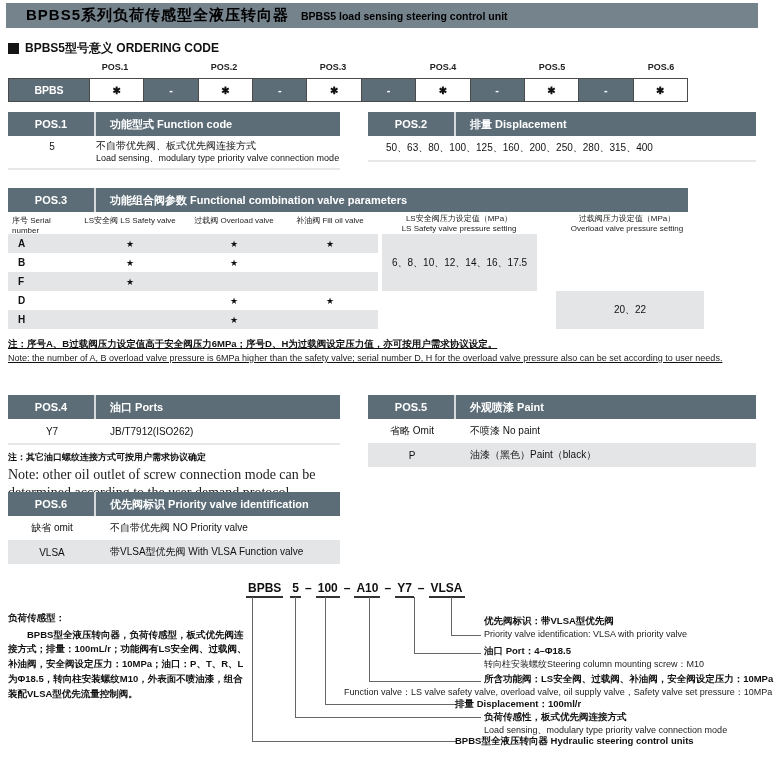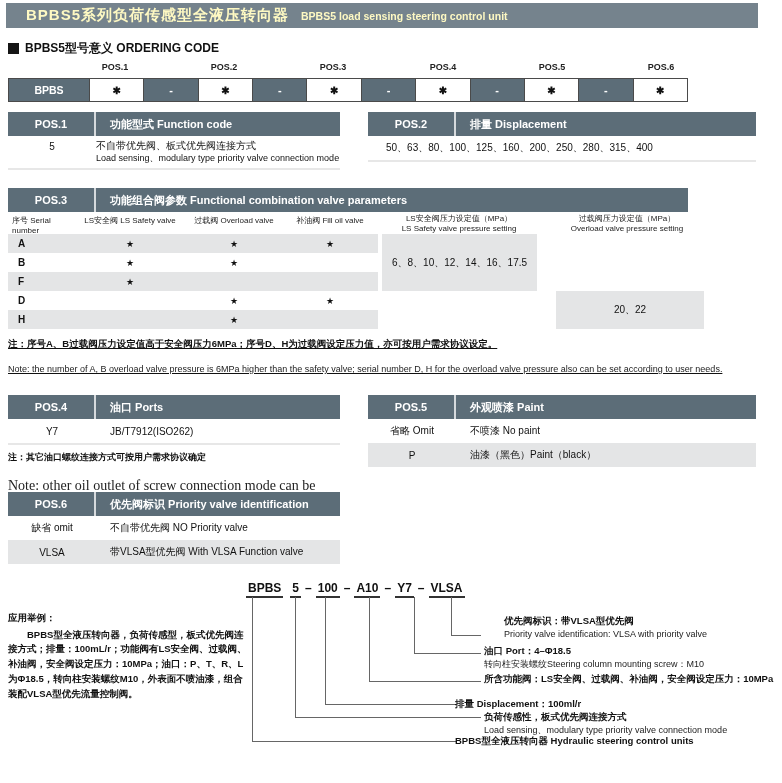--- a/index.html
+++ b/index.html
@@ -3,21 +3,21 @@
 <meta charset="utf-8">
 <style>
   html,body { margin:0; padding:0; background:#fff; }
   .page {
     position:relative; width:782px; height:783px; overflow:hidden;
     background:#fff; font-family:"Liberation Sans", sans-serif; color:#111;
   }
   
   .banner {
     position:absolute; left:6px; top:3px; width:752px; height:25px;
-    background:var(--banner-bg,#75838d); color:#fef9c3;
+    background:var(--banner-bg,#75838d); color:#000000;
     display:flex; align-items:center; gap:12px; padding-left:20px; box-sizing:border-box;
   }
   .banner-cn { font-size:15px; font-weight:bold; letter-spacing:1px; }
   .banner-en { font-size:10.5px; font-weight:bold; }
 
   
   .section-heading { position:absolute; left:8px; top:40px; display:flex; align-items:center; gap:6px;
     font-size:12px; font-weight:bold; }
   .sq { width:11px; height:11px; background:#151515; display:inline-block; }
 
@@ -43,21 +43,21 @@
     font-size:11px; font-weight:bold; border-right:2px solid rgba(255,255,255,.75); box-sizing:border-box; }
   .pos-title { flex:1; display:flex; align-items:center; padding-left:14px; font-size:11px; font-weight:bold; }
 
   .pos-row { display:flex; align-items:center; min-height:24px; font-size:10px; }
   .row-code { width:88px; text-align:center; flex:0 0 88px; }
   .row-val { flex:1; padding-left:14px; }
   .shade { background:var(--row-shade,#e4e5e6); }
   .rule { border-bottom:2px solid #e7e7e7; }
   .two-line { line-height:1.25; padding:4px 0; }
   .note-cn { font-size:9.5px; font-weight:bold; margin-top:6px; }
-  .note-en { font-size:9px; line-height:1.25; margin-top:13px; color:#222; }
+  .note-en { font-size:9px; line-height:1.25; margin-top:2px; color:#222; }
 
   #pos1 { left:8px;  top:112px; width:332px; }
   #pos2 { left:368px; top:112px; width:388px; }
   #pos2 .pos-row { padding-left:18px; }
 
   
   #pos3 { left:8px; top:188px; width:680px; }
   .p3-body { position:relative; height:118px; }
   .p3-colhead { position:absolute; top:3px; left:0; width:370px; display:flex; font-size:8px; color:#222; }
   .p3-colhead span { text-align:center; }
@@ -92,21 +92,21 @@
   .sep { margin:0 4px; }
   .elbow { position:absolute; border-left:1.5px solid #666; border-bottom:1.5px solid #666; }
   .e1 { left:451px; top:22px; width:29px;  height:38px; }
   .e2 { left:414px; top:22px; width:66px;  height:56px; }
   .e3 { left:369px; top:22px; width:111px; height:84px; }
   .e4 { left:325px; top:22px; width:130px; height:107px; }
   .e5 { left:295px; top:22px; width:185px; height:120px; }
   .e6 { left:252px; top:22px; width:203px; height:144px; }
   .callout { position:absolute; font-size:9px; line-height:1.35; white-space:nowrap; color:#222; }
   .callout .cn { font-size:9.5px; font-weight:bold; color:#111; }
-  .c1 { left:504px; top:40px; }
+  .c1 { left:484px; top:40px; }
   .c2 { left:484px; top:70px; }
   .c3 { left:484px; top:98px; }
   .c3 .en { margin-left:-140px; }
   .c4 { left:455px; top:123px; }
   .c5 { left:484px; top:136px; }
   .c6 { left:455px; top:160px; }
   .intro { position:absolute; left:8px; top:36px; width:240px; font-size:9.5px; font-weight:bold;
     line-height:1.55; color:#111; }
   .intro-body { text-indent:2em; margin-top:2px; }
 </style>
@@ -273,21 +273,21 @@
       <span class="row-val">不自带优先阀 NO Priority valve</span>
     </div>
     <div class="pos-row shade">
       <span class="row-code">VLSA</span>
       <span class="row-val">带VLSA型优先阀 With VLSA Function valve</span>
     </div>
   </section>
 
   <section id="example">
     <div class="intro">
-      <div>应用举例：</div>
+      <div>负荷传感型：</div>
       <div class="intro-body">BPBS型全液压转向器，负荷传感型，板式优先阀连接方式；排量：100mL/r；功能阀有LS安全阀、过载阀、补油阀，安全阀设定压力：10MPa；油口：P、T、R、L为Φ18.5，转向柱安装螺纹M10，外表面不喷油漆，组合装配VLSA型优先流量控制阀。</div>
     </div>
 
     <div class="ex-code">
       <span class="seg">BPBS</span>
       <span class="seg gap">5</span>
       <span class="sep">–</span>
       <span class="seg">100</span>
       <span class="sep">–</span>
       <span class="seg">A10</span>
@@ -307,20 +307,21 @@
     <div class="callout c1">
       <div class="cn">优先阀标识：带VLSA型优先阀</div>
       <div class="en">Priority valve identification: VLSA with priority valve</div>
     </div>
     <div class="callout c2">
       <div class="cn">油口 Port：4–Φ18.5</div>
       <div class="en">转向柱安装螺纹Steering column mounting screw：M10</div>
     </div>
     <div class="callout c3">
       <div class="cn">所含功能阀：LS安全阀、过载阀、补油阀，安全阀设定压力：10MPa</div>
+      <div class="en">Function valve：LS valve safety valve, overload valve, oil supply valve，Safety valve set pressure：10MPa</div>
     </div>
     <div class="callout c4">
       <div class="cn">排量 Displacement：100ml/r</div>
     </div>
     <div class="callout c5">
       <div class="cn">负荷传感性，板式优先阀连接方式</div>
       <div class="en">Load sensing、modulary type priority valve connection mode</div>
     </div>
     <div class="callout c6">
       <div class="cn">BPBS型全液压转向器 Hydraulic steering control units</div>

